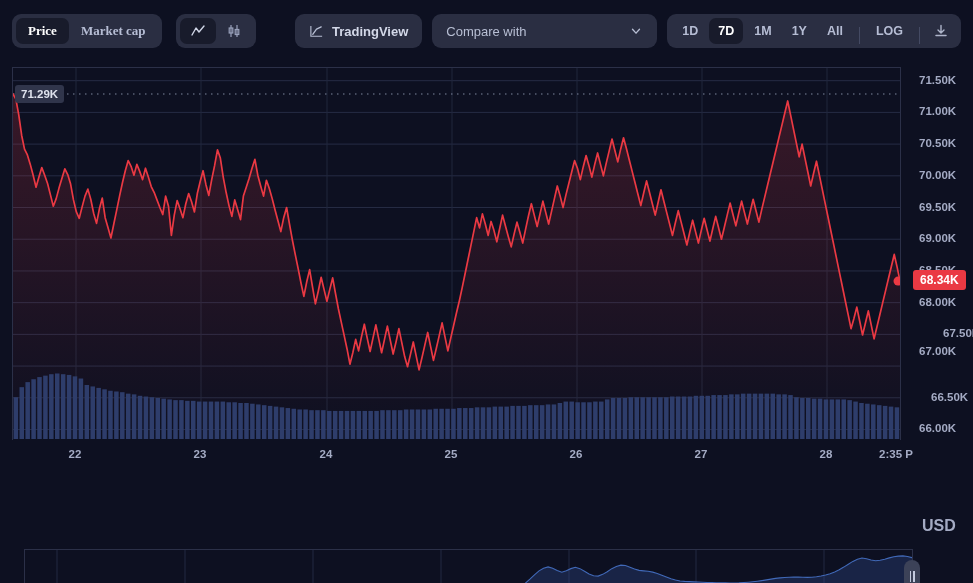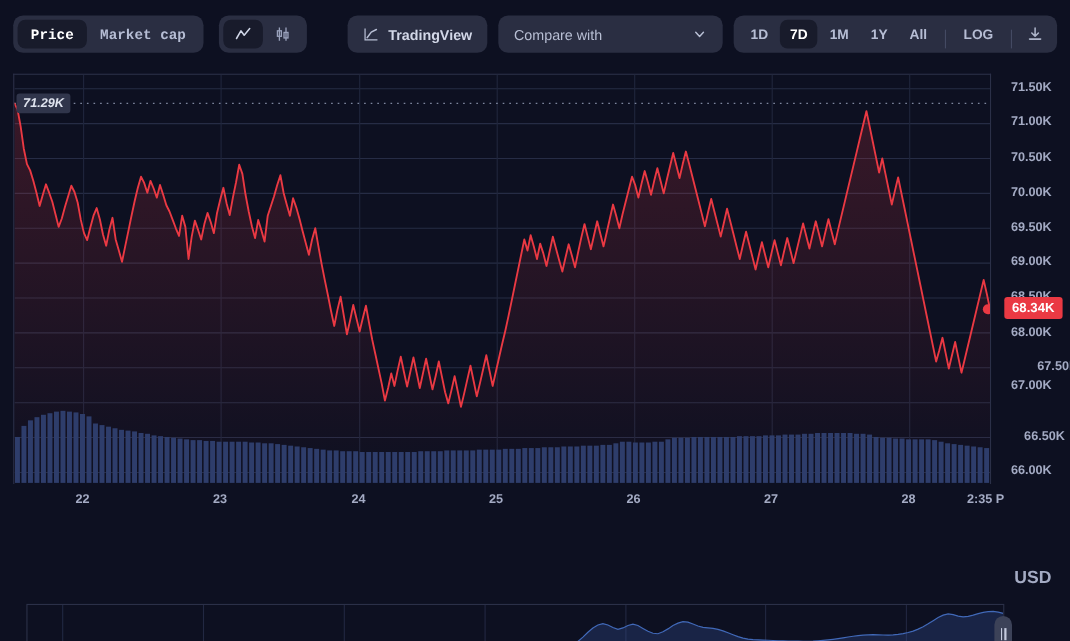--- a/index.html
+++ b/index.html
@@ -34,21 +34,21 @@
     align-items: center;
     justify-content: center;
     border-radius: 7px;
     font-size: 13px;
     font-weight: bold;
     color: #b6bdd4;
     cursor: pointer;
     white-space: nowrap;
     border: none;
     background: transparent;
-    font-family: Liberation Mono, monospace;
+    font-family: Liberation Serif, serif;
   }
   .seg-btn.active {
     background: #181b2b;
     color: #ffffff;
   }
   .icon-seg {
     width: 36px;
     padding: 0;
   }
   .spacer-flex { flex: 1; }
@@ -63,21 +63,21 @@
     padding: 0 14px;
     font-size: 13px;
     font-weight: bold;
     color: #d3d8e8;
     cursor: pointer;
     border: none;
     font-family: "Liberation Sans", sans-serif;
   }
   .compare-box {
     height: 34px;
-    width: 204px;
+    width: 225px;
     background: #2a2e42;
     border-radius: 9px;
     display: flex;
     align-items: center;
     justify-content: space-between;
     padding: 0 14px;
     font-size: 13px;
     color: #b8bfd4;
     cursor: pointer;
   }
@@ -178,21 +178,20 @@
   .hi-label {
     position: absolute;
     background: #30354b;
     color: #dfe3ee;
     font-size: 11.5px;
     font-weight: bold;
     padding: 3px 6px;
     border-radius: 3px;
     z-index: 6;
     transform: translateY(-50%);
-    font-style: italic;
   }
   .watermark {
     position: absolute;
     right: 12px; top: 302px;
     display: flex; align-items: center; gap: 7px;
     opacity: 0.75;
     z-index: 4;
   }
   .wm-text {
     color: #e6eaf5;

